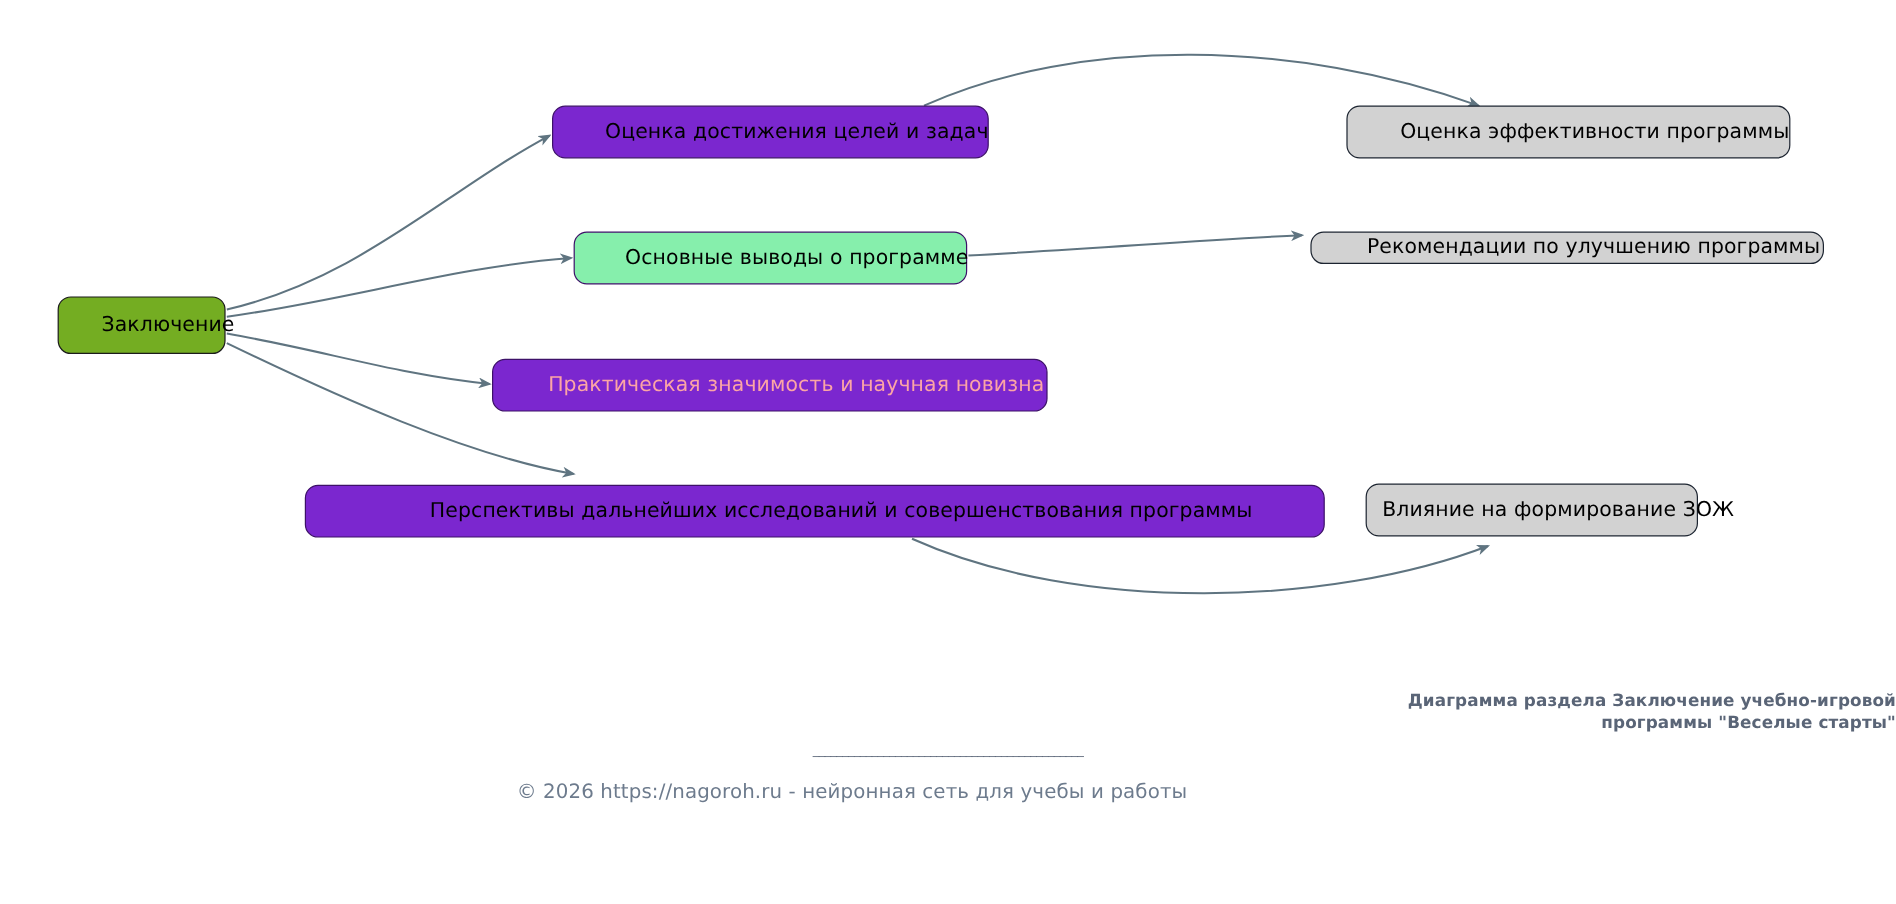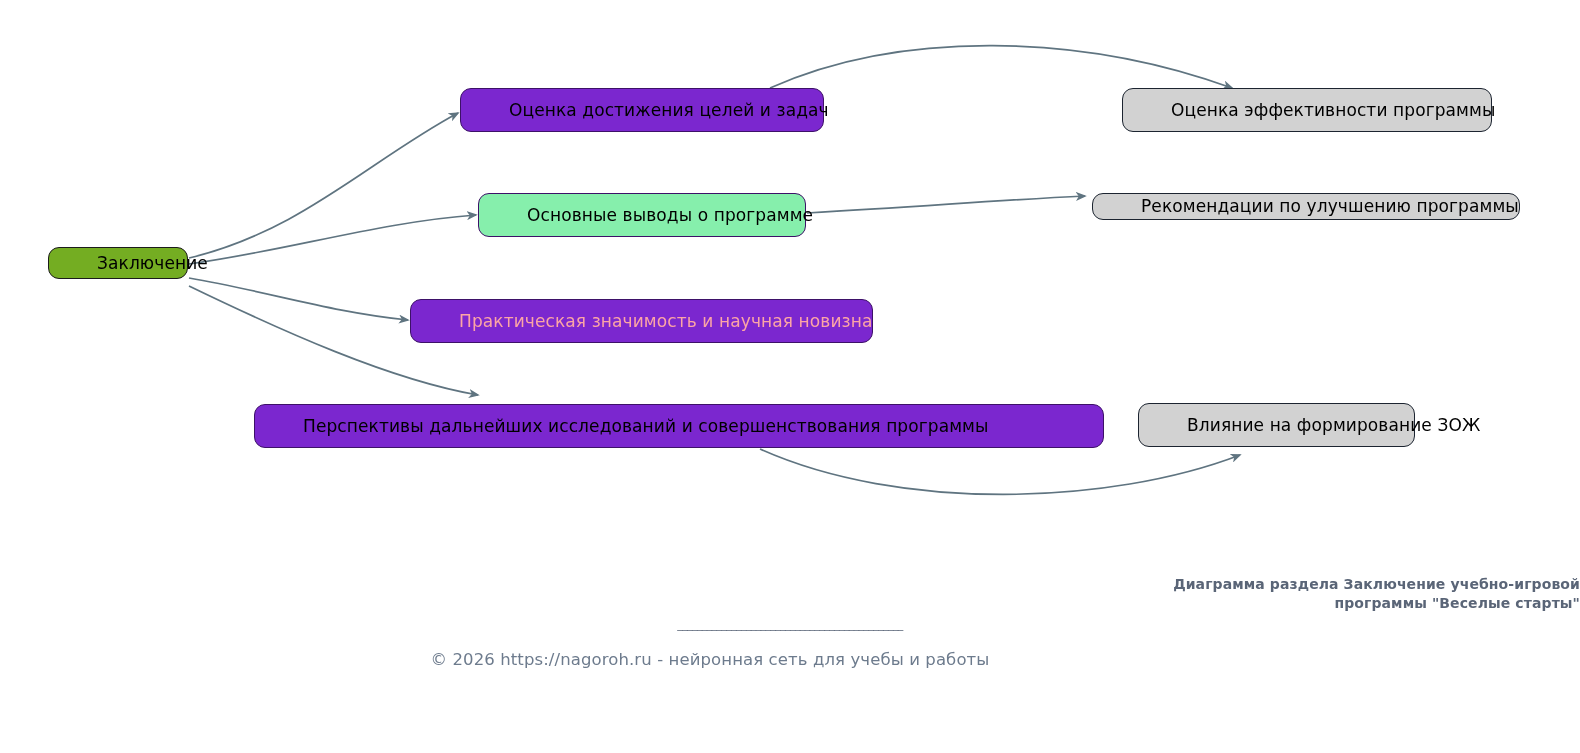--- a/index.html
+++ b/index.html
@@ -25,20 +25,21 @@
     top: 0;
     width: 1580px;
     height: 753px;
     pointer-events: none;
   }
   .node {
     position: absolute;
     box-sizing: border-box;
     display: flex;
     align-items: center;
+    justify-content: center;
     border-radius: 11px;
     white-space: nowrap;
     font-size: 17px;
     letter-spacing: 0.1px;
     color: #000000;
     padding-left: 44px;
   }
   .node-root {
     background: #74AD22;
     border: 1.6px solid #1b1b1b;
@@ -107,21 +108,21 @@
         <path d="M 189,264 C 290,250 380,222 476,215" fill="none" stroke="#5f7480" stroke-width="1.7" marker-end="url(#arrowhead)"></path>
         <path d="M 189,278 C 270,292 330,312 408,320" fill="none" stroke="#5f7480" stroke-width="1.7" marker-end="url(#arrowhead)"></path>
         <path d="M 189,286 C 280,330 390,380 478,395" fill="none" stroke="#5f7480" stroke-width="1.7" marker-end="url(#arrowhead)"></path>
         <path d="M 770,88 C 900,30 1080,33 1232,88" fill="none" stroke="#5f7480" stroke-width="1.7" marker-end="url(#arrowhead)"></path>
         <path d="M 807,213 C 930,206 1000,200 1085,196" fill="none" stroke="#5f7480" stroke-width="1.7" marker-end="url(#arrowhead)"></path>
         <path d="M 760,449 C 900,512 1110,505 1240,455" fill="none" stroke="#5f7480" stroke-width="1.7" marker-end="url(#arrowhead)"></path>
       </g>
   </svg>
 
   <div id="nodes-group">
-      <div class="node node-root" style="left: 48px; top: 247px; width: 140px; height: 32px; background: rgb(116, 173, 34); border-color: rgb(27, 27, 27); color: rgb(0, 0, 0);">
+      <div class="node node-root" style="left: 48px; top: 247px; width: 140px; height: 48px; background: rgb(116, 173, 34); border-color: rgb(27, 27, 27); color: rgb(0, 0, 0);">
         <span class="node-label">Заключение</span>
       </div>
       <div class="node node-purple" style="left: 460px; top: 88px; width: 364px; height: 44px; background: rgb(123, 39, 207); border-color: rgb(61, 17, 104); color: rgb(0, 0, 0);">
         <span class="node-label">Оценка достижения целей и задач</span>
       </div>
       <div class="node node-purple" style="left: 478px; top: 193px; width: 328px; height: 44px; background: #86efac; border-color: rgb(61, 17, 104); color: rgb(0, 0, 0);">
         <span class="node-label">Основные выводы о программе</span>
       </div>
       <div class="node node-purple" style="left: 410px; top: 299px; width: 463px; height: 44px; background: rgb(123, 39, 207); border-color: rgb(61, 17, 104); color: #fca5a5;">
         <span class="node-label">Практическая значимость и научная новизна</span>

